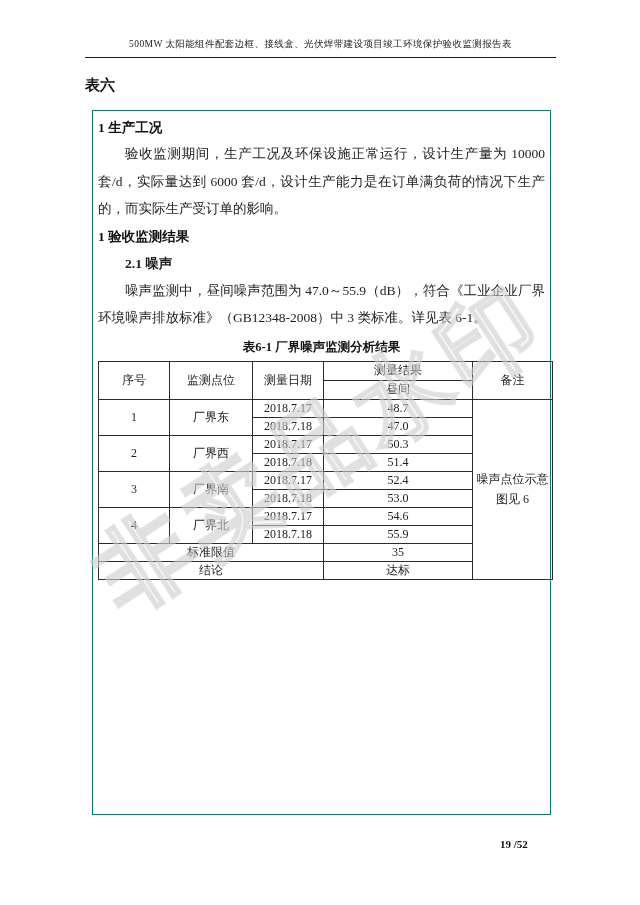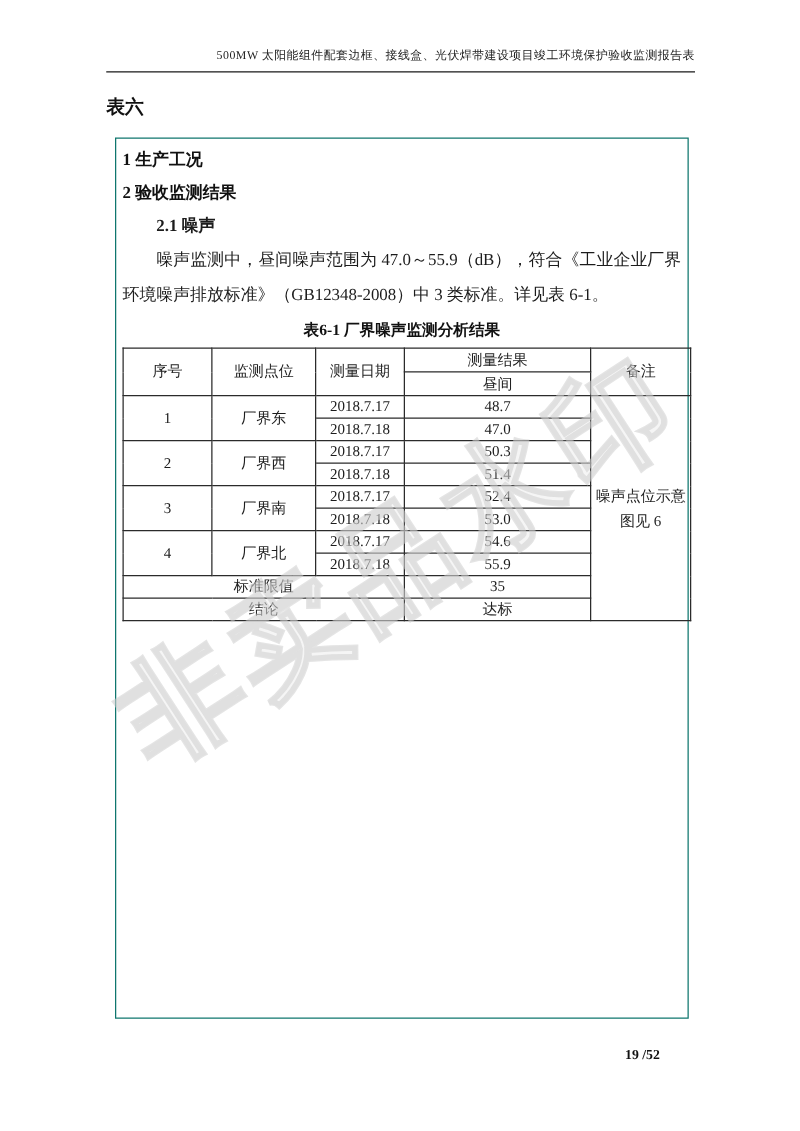--- a/index.html
+++ b/index.html
@@ -6,21 +6,21 @@
   .page{
     position:relative;
     width:640px;height:905px;
     background:#ffffff;
     font-family:"Liberation Serif","DejaVu Serif",serif;
     color:#1c1c1c;
     overflow:hidden;
   }
   .doc-header{
     position:absolute;left:85px;top:38px;width:471px;
-    text-align:right;
+    text-align:center;
     font-size:9.5px;letter-spacing:0.4px;color:#222;
     padding-bottom:6px;
     border-bottom:1.6px solid #1a1a1a;
     white-space:nowrap;
   }
   .page-label{
     position:absolute;left:85px;top:76px;
     font-size:15px;font-weight:bold;color:#111;
   }
   .main-box{
@@ -93,22 +93,23 @@
 
   <div class="doc-header">500MW 太阳能组件配套边框、接线盒、光伏焊带建设项目竣工环境保护验收监测报告表</div>
 
   <div class="page-label">表六</div>
 
   <div class="watermark">非卖品水印</div>
 
   <div class="main-box">
 
     <p class="sec-heading">1 生产工况</p>
+    <p class="para">验收监测期间，生产工况及环保设施正常运行，设计生产量为 10000 套/d，实际量达到 6000 套/d，设计生产能力是在订单满负荷的情况下生产的，而实际生产受订单的影响。</p>
 
-    <p class="sec-heading" style="line-height:27px;">2 验收监测结果</p>
+    <p class="sec-heading" style="line-height:27px;">1 验收监测结果</p>
     <p class="sub-heading">2.1 噪声</p>
     <p class="para">噪声监测中，昼间噪声范围为 47.0～55.9（dB），符合《工业企业厂界环境噪声排放标准》（GB12348-2008）中 3 类标准。详见表 6-1。</p>
 
     <div class="table-title">表6-1  厂界噪声监测分析结果</div>
 
     <table class="noise">
       <tbody>
         <tr class="hrow">
           <td class="c-no" rowspan="2">序号</td>
           <td class="c-point" rowspan="2">监测点位</td>

